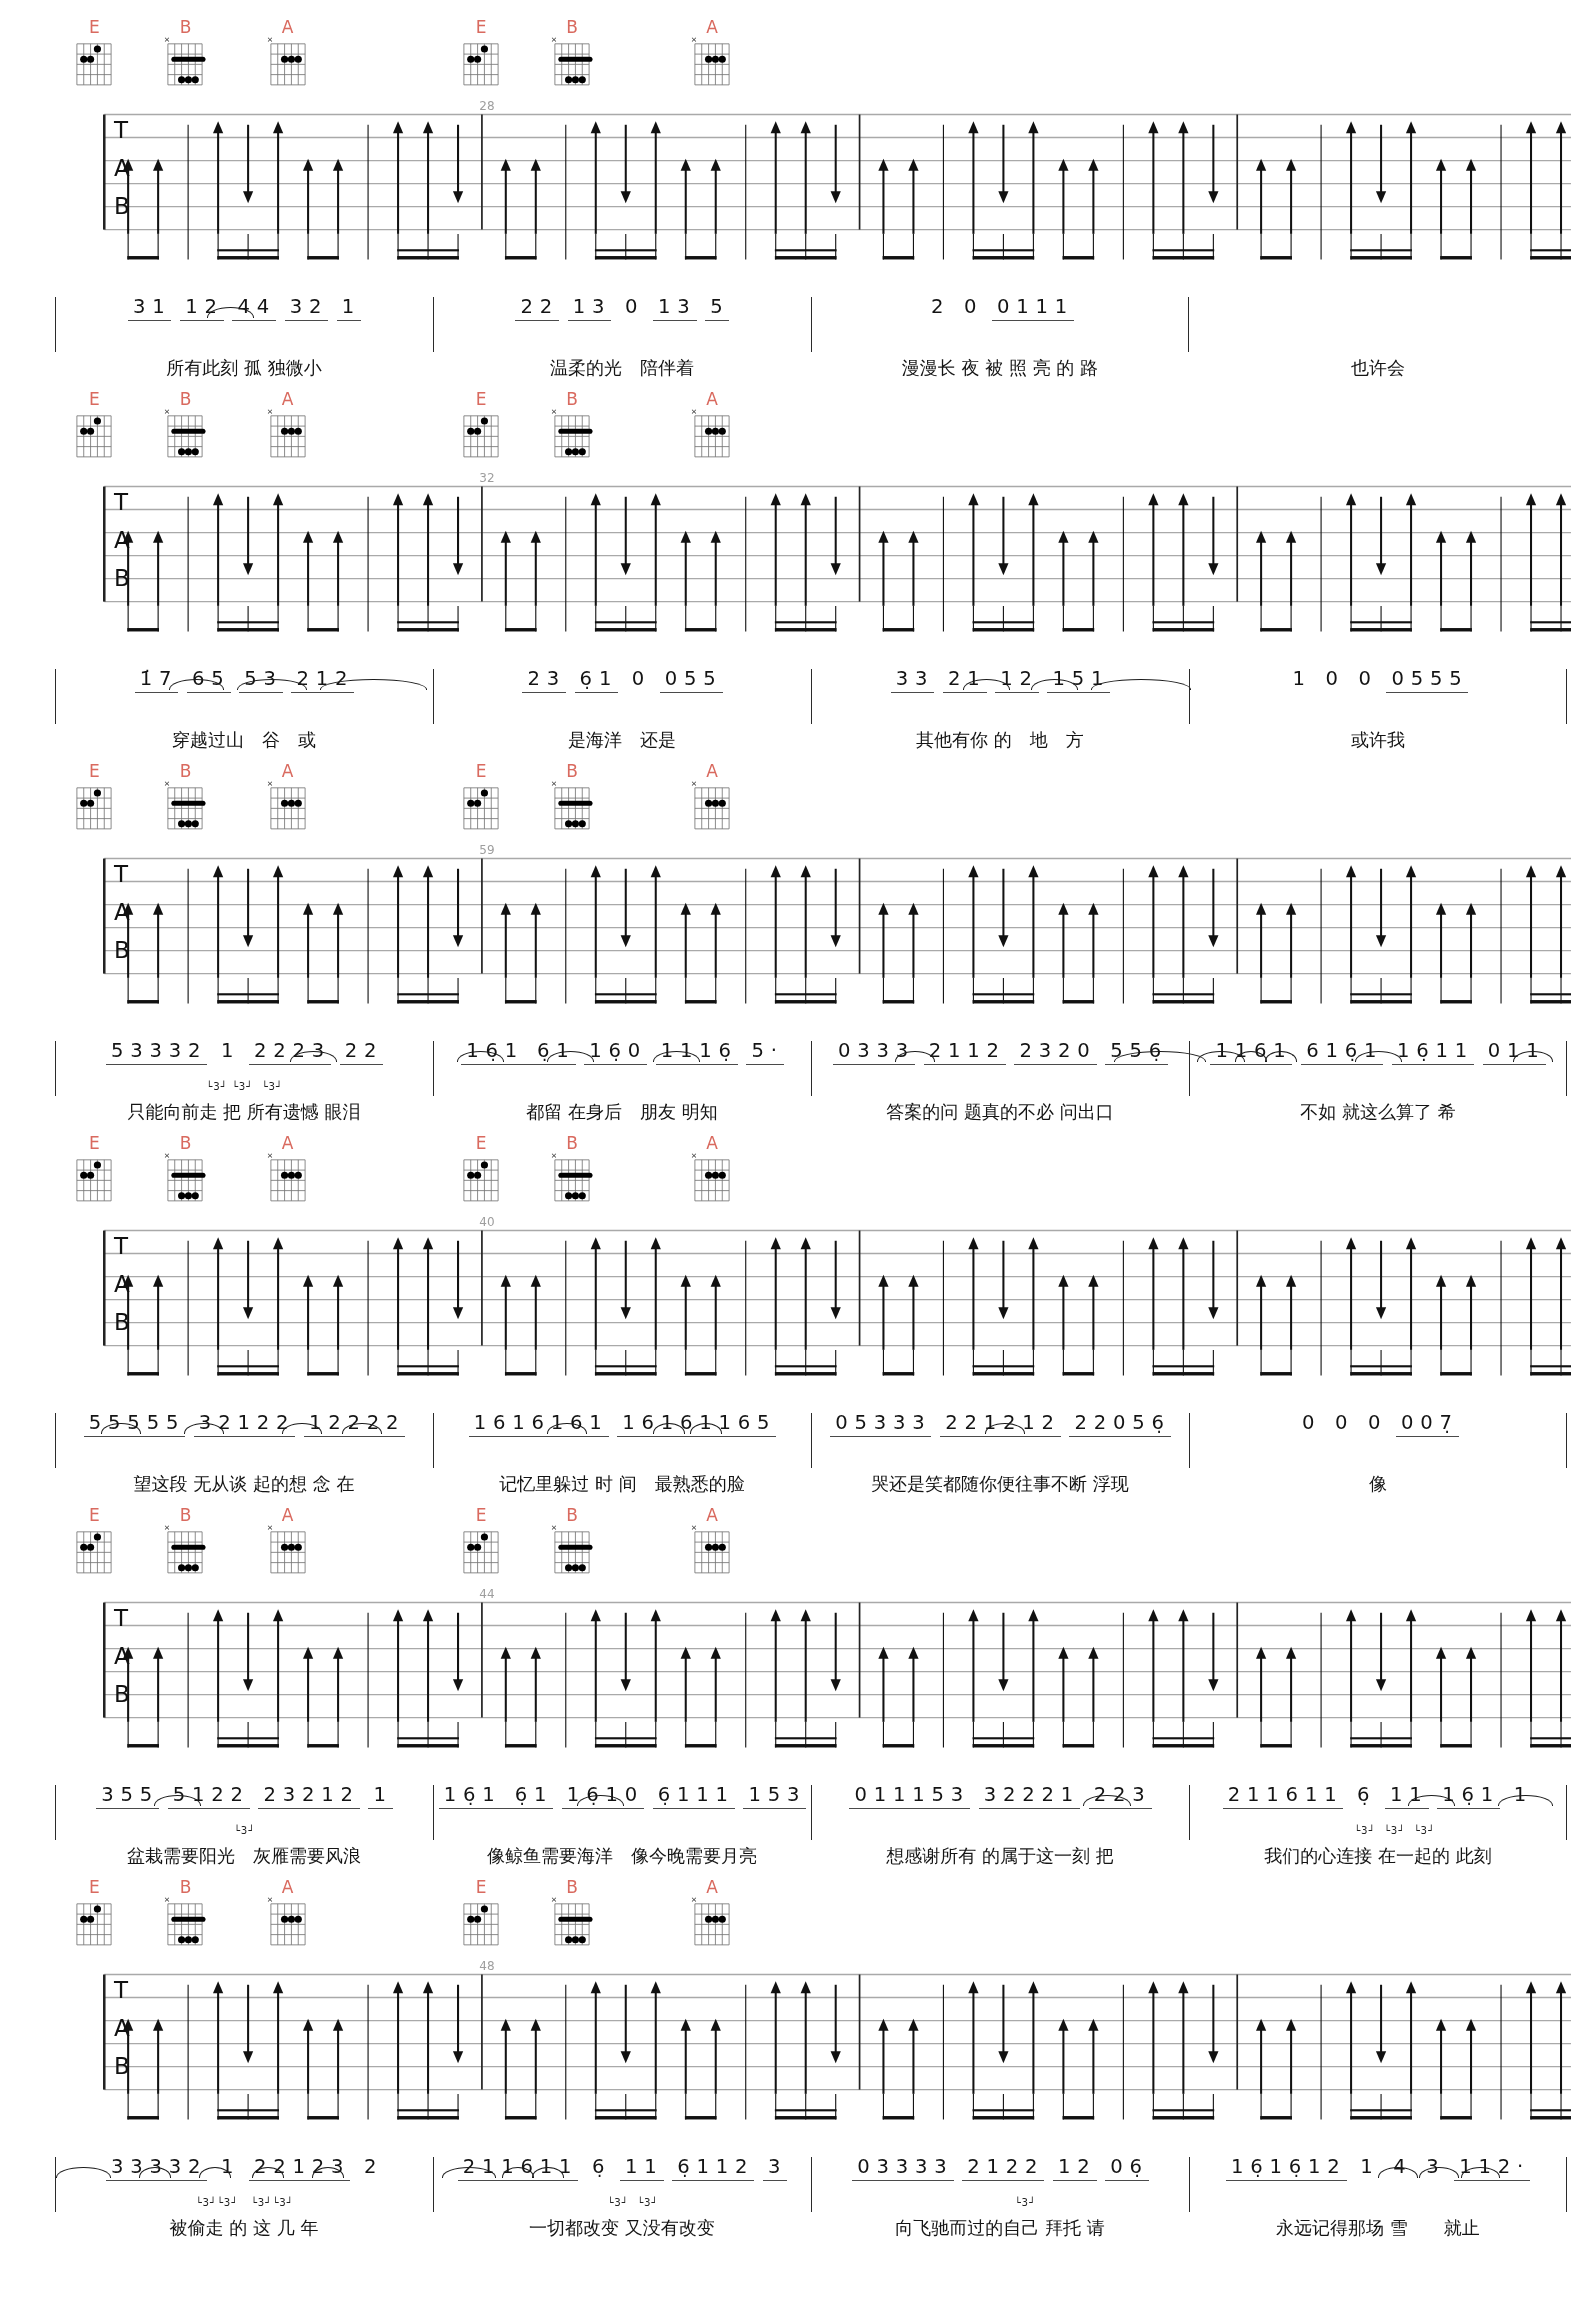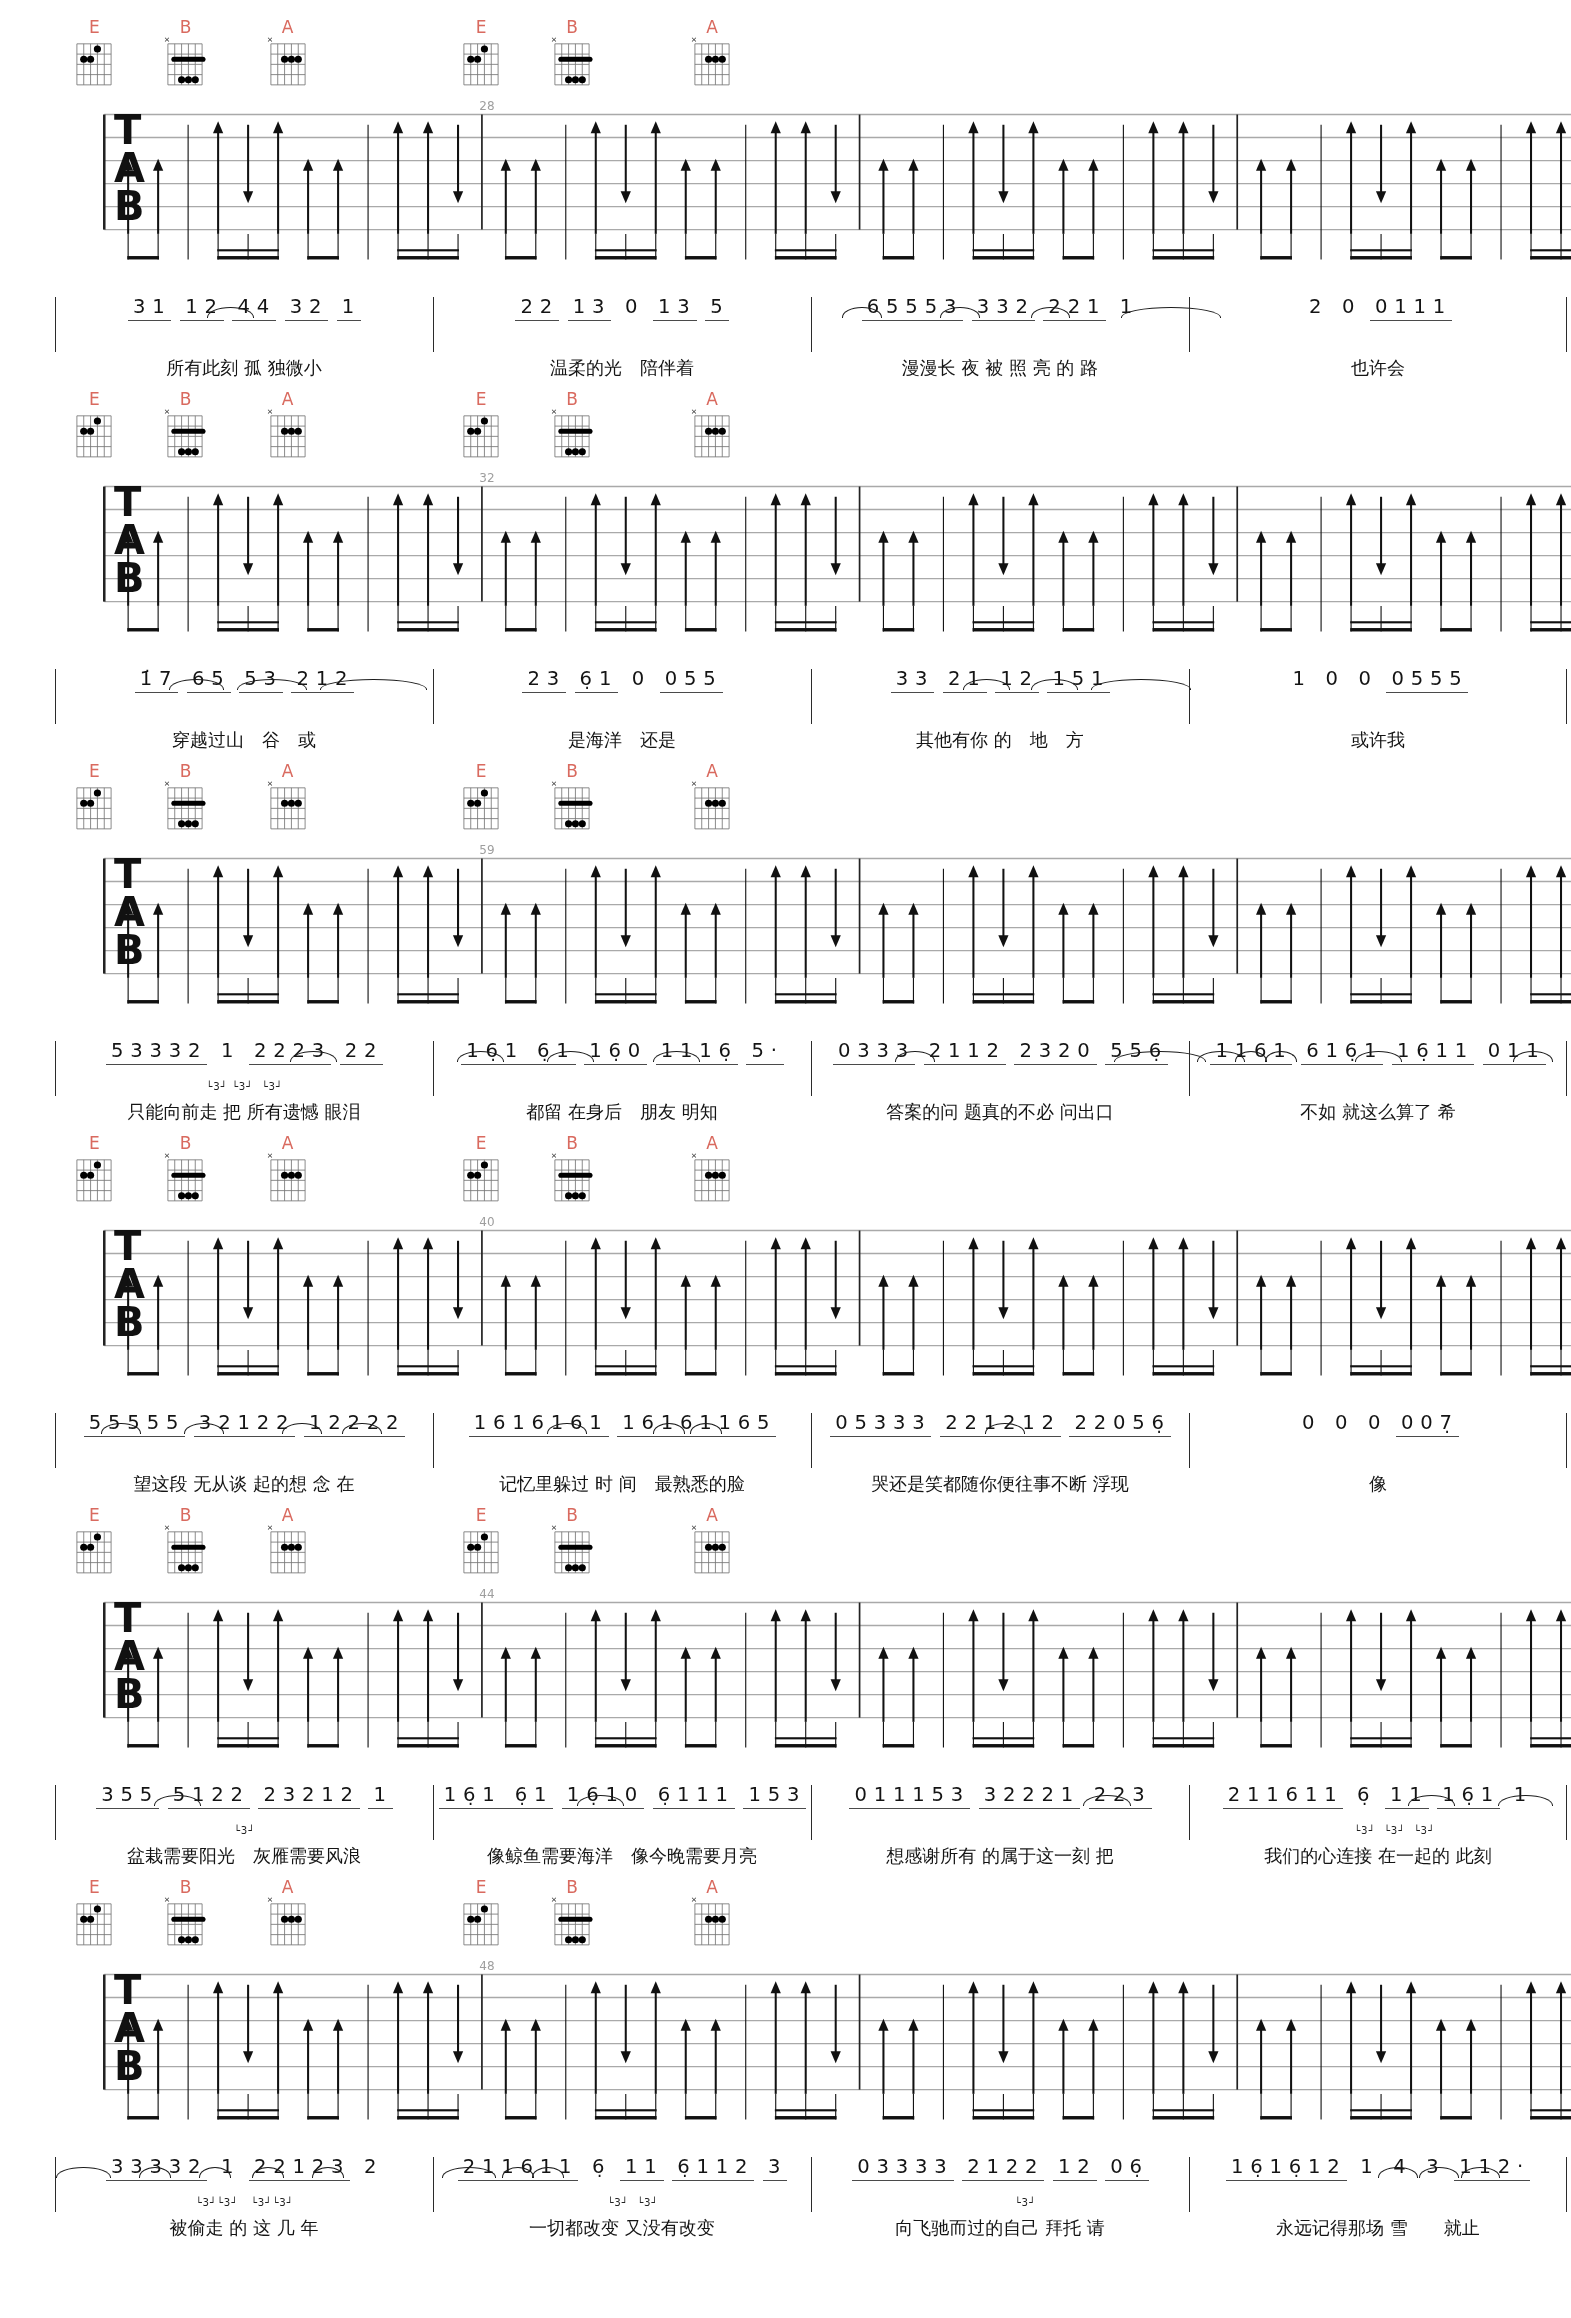--- a/index.html
+++ b/index.html
@@ -6,21 +6,21 @@
   body{width:1572px;height:2319px;overflow:hidden;color:#141414;
        font-family:"DejaVu Sans", sans-serif;}
   #sheet{position:relative;padding-top:17px;}
   .system{position:relative;height:372px;}
   .chord-area{position:relative;height:82px;}
   .chord{position:absolute;top:1.7px;transform:translateX(-50%);text-align:center;}
   .chord .lbl{font-size:17px;line-height:17px;margin-bottom:1.7px;}
   .staff-wrap{position:relative;height:176px;margin-left:48px;}
   .staff-wrap svg{display:block;}
   .mnum{position:absolute;left:28.3%;top:0;font-size:12px;color:#9e9e9e;}
-  .tabclef{position:absolute;left:66px;top:12px;font-size:40px;font-weight:700;
+  .tabclef{position:absolute;left:66px;top:12px;font-size:23px;font-weight:400;
            line-height:38px;width:25.6px;word-break:break-all;color:#111;}
   .numline{display:grid;grid-template-columns:repeat(4,1fr);margin:22px 5.1px 0 55px;}
   .numcell{position:relative;border-left:1.7px solid #2b2b2b;display:flex;flex-direction:column;
            align-items:center;justify-content:flex-end;min-height:49px;padding-bottom:1.7px;}
   .numcell:last-child{border-right:1.7px solid #2b2b2b;}
   .tokens{white-space:nowrap;}
   .tok{display:inline-block;font-size:19.6px;line-height:1.05;letter-spacing:6.8px;
        border-bottom:1.7px solid #4a4a4a;padding:0 0 2.6px 5.1px;margin:0 4.3px;}
   .tok.nou{border-bottom:none;}
   .trip{font-size:10.2px;letter-spacing:0.9px;white-space:pre;height:12.8px;margin-top:16px;color:#222;}
@@ -319,28 +319,20 @@
         <div class="numcell">
           <div class="arc" style="left: 40%; width: 12%;"></div>
           <div class="tokens"><span class="tok">31</span><span class="tok">12</span><span class="tok">44</span><span class="tok">32</span><span class="tok">1</span></div>
           <div class="trip"> </div>
         </div>
         <div class="numcell">
           <div class="tokens"><span class="tok">22</span><span class="tok">13</span><span class="tok nou">0</span><span class="tok">13</span><span class="tok">5</span></div>
           <div class="trip"> </div>
         </div>
         <div class="numcell">
-          <div class="arc" style="left: 8%; width: 10%;"></div>
-          <div class="arc" style="left: 34%; width: 10%;"></div>
-          <div class="arc" style="left: 58%; width: 10%;"></div>
-          <div class="arc" style="left: 82%; width: 26%;"></div>
-          <div class="tokens"><span class="tok">65553</span><span class="tok">332</span><span class="tok">221</span><span class="tok nou">1</span></div>
-          <div class="trip"> </div>
-        </div>
-        <div class="numcell">
           <div class="tokens"><span class="tok nou">2</span><span class="tok nou">0</span><span class="tok">0111</span></div>
           <div class="trip"> </div>
         </div>
       </div>
       <div class="lyricline">
         <div class="lyriccell">所有此刻 孤 独微小</div>
         <div class="lyriccell">温柔的光　陪伴着</div>
         <div class="lyriccell">漫漫长 夜 被 照 亮 的 路</div>
         <div class="lyriccell">也许会</div>
       </div>

